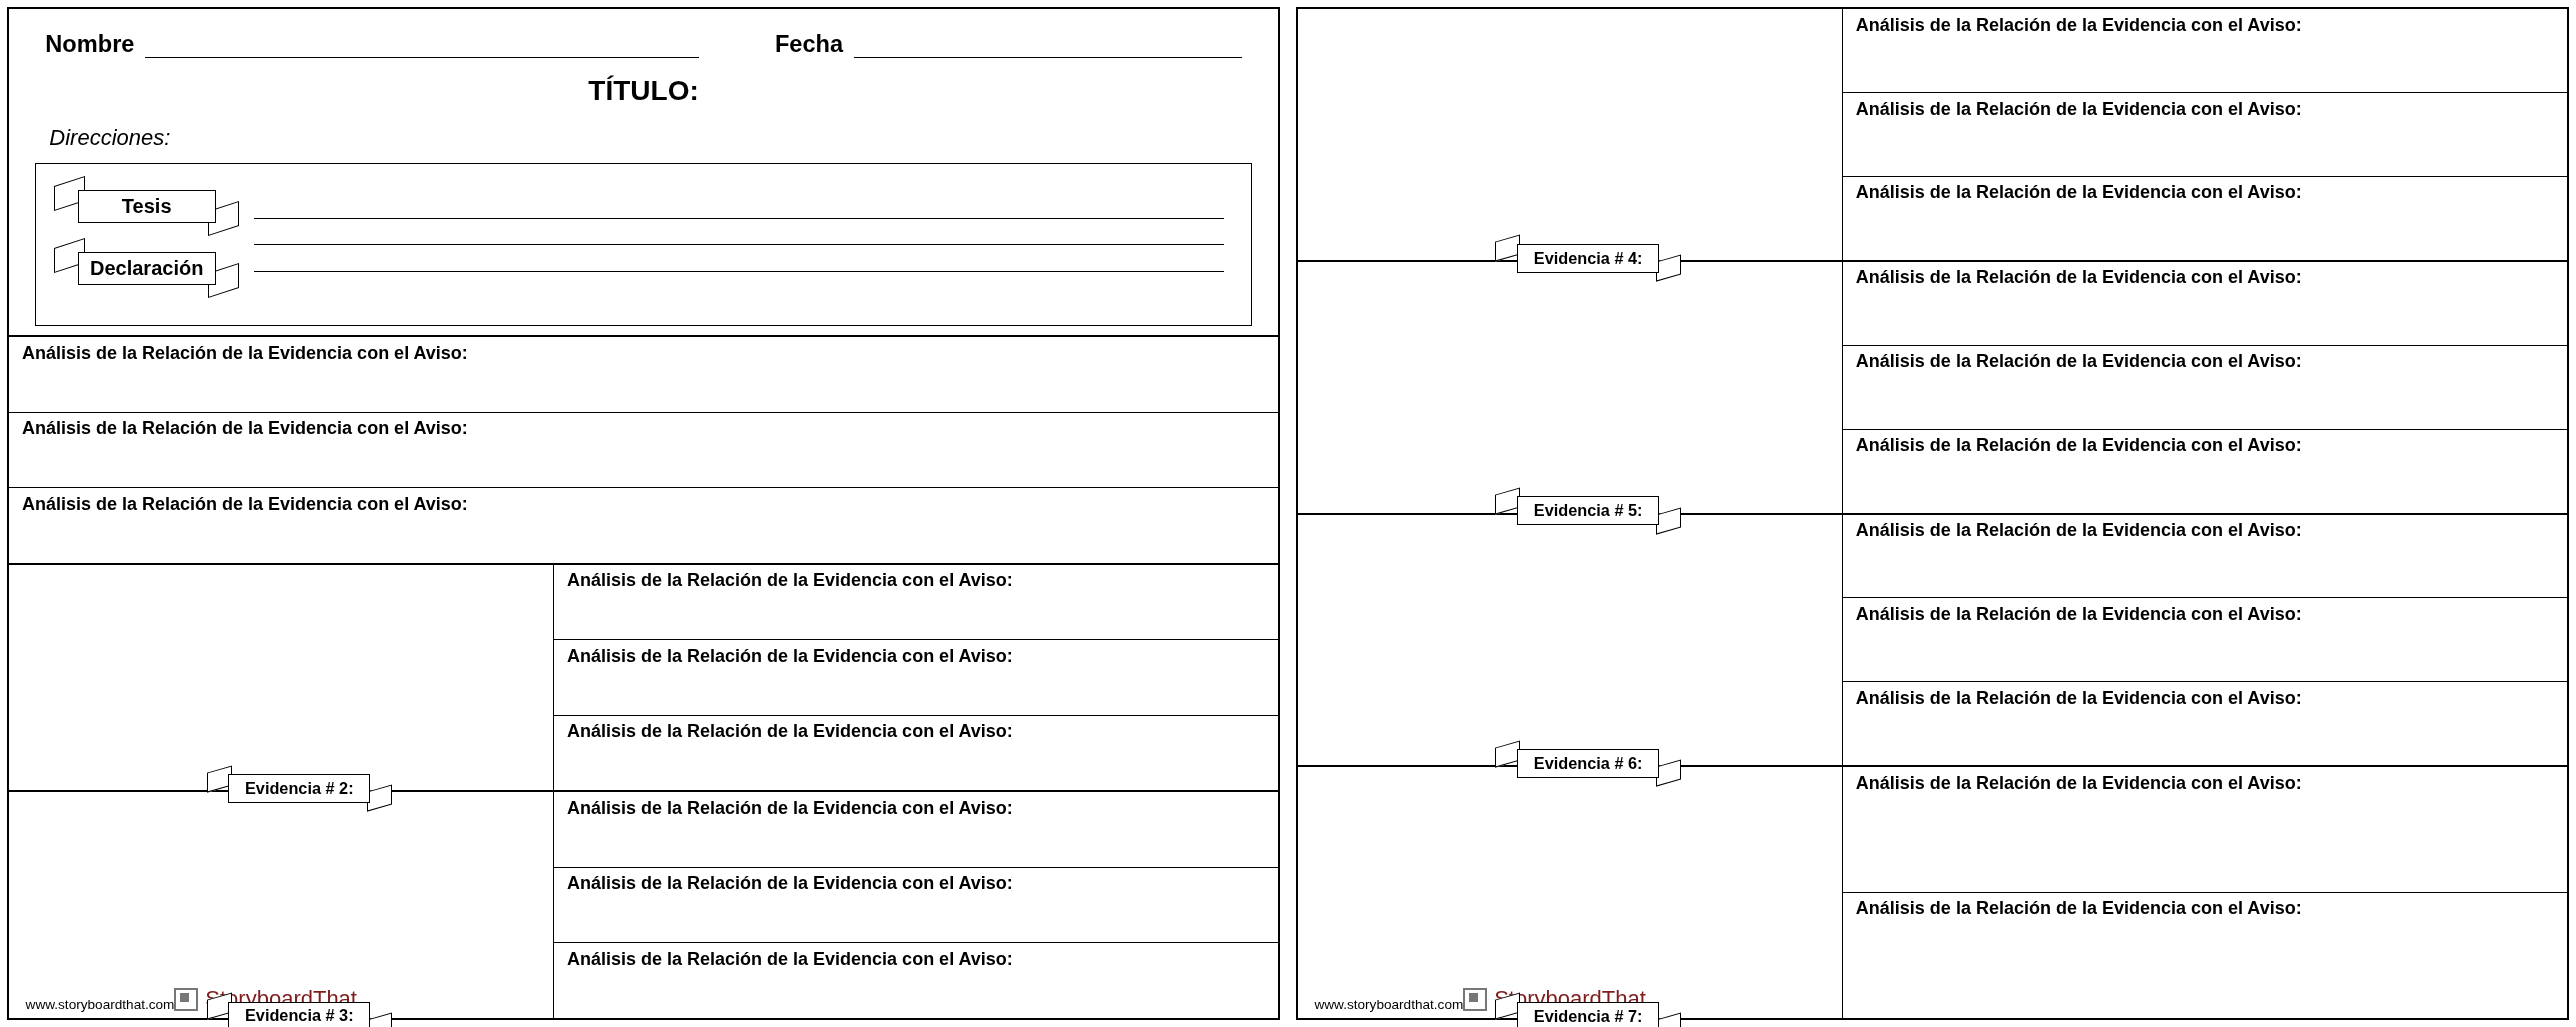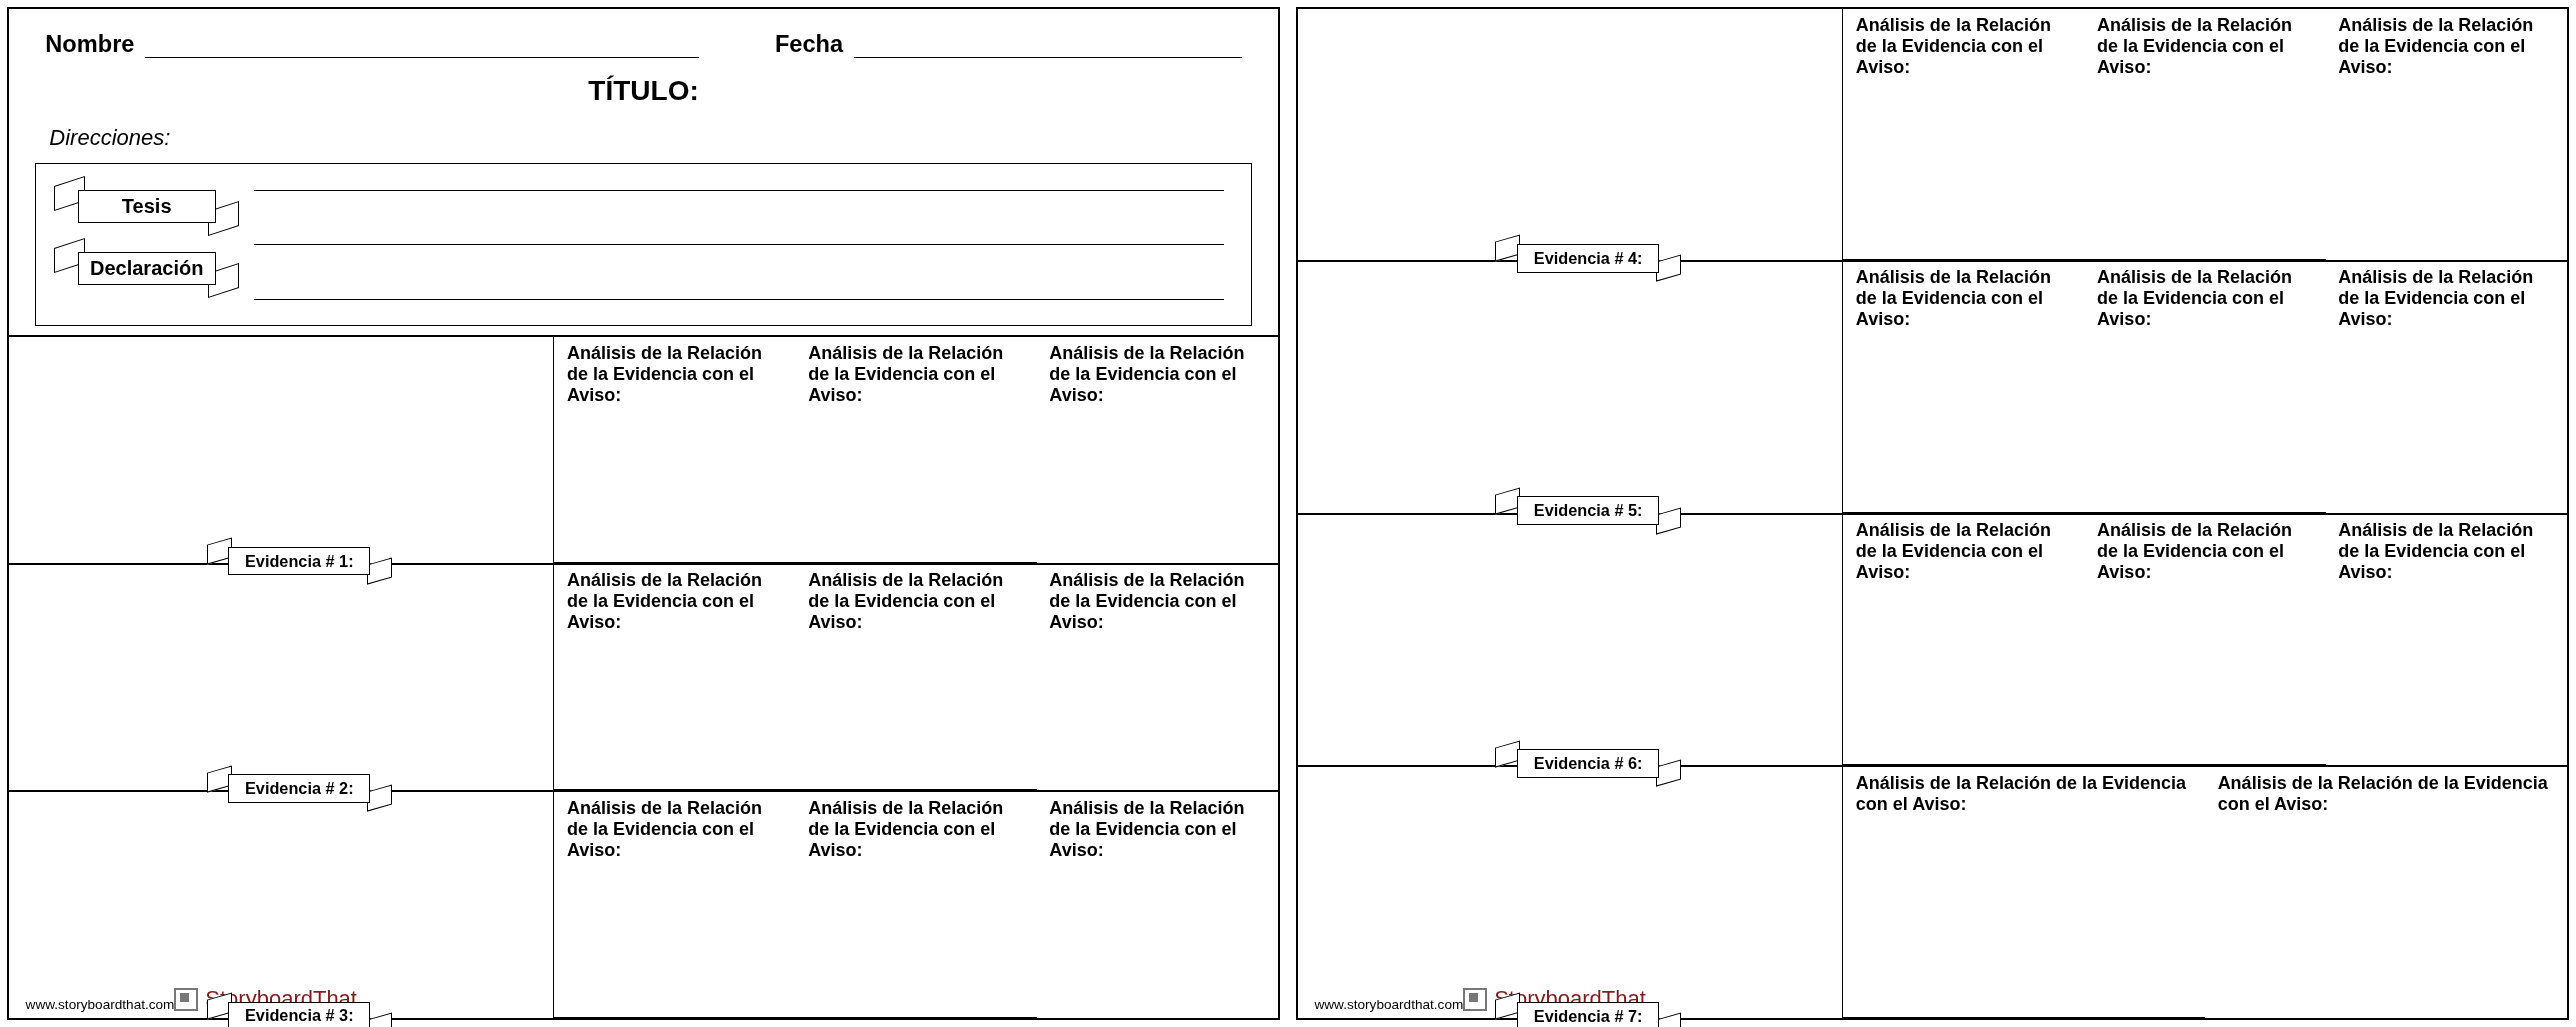--- a/index.html
+++ b/index.html
@@ -46,21 +46,21 @@
   }
   
   .thesis-box {
     margin: 0 25.4px 9px 25.4px;
     border: 1.8px solid #000;
     height: 163px;
     position: relative;
     padding: 25.4px 27px 25.4px 218px;
     display: flex;
     flex-direction: column;
-    justify-content: space-between;
+    justify-content: center;
     gap: 25.4px;
   }
   .thesis-box .tline { border-bottom: 1.8px solid #000; height: 0; }
   .banner-stack {
     position: absolute;
     left: 20px;
     top: 20px;
     width: 182px;
   }
   .banner {
@@ -109,20 +109,21 @@
   .ev-block:last-child { border-bottom: none; }
   .ev-left {
     width: 509px;
     border-right: 1.8px solid #000;
     position: relative;
     margin-left: 36px;
   }
   .ev-right {
     flex: 1;
     display: flex;
+    flex-direction: column;
   }
   .ana-row {
     flex: 1;
     border-bottom: 1.8px solid #000;
     padding: 5.4px 12.7px;
     font-size: 18px;
     font-weight: bold;
   }
   .ana-row:last-child { border-bottom: none; }
   
@@ -223,27 +224,20 @@
         <div class="tail br"></div>
       </div>
     </div>
     <div class="tline"></div>
     <div class="tline"></div>
     <div class="tline"></div>
   </div>
 
   <div class="ev-area" id="ev-area-1">
       <div class="ev-block">
-        <div class="ev-left">
-          <div class="ev-banner">
-            <div class="tail tl"></div>
-            <div class="rib">Evidencia # 1:</div>
-            <div class="tail br"></div>
-          </div>
-        </div>
         <div class="ev-right">
           <div class="ana-row">Análisis de la Relación de la Evidencia con el Aviso:</div>
           <div class="ana-row">Análisis de la Relación de la Evidencia con el Aviso:</div>
           <div class="ana-row">Análisis de la Relación de la Evidencia con el Aviso:</div>
         </div>
       </div>
       <div class="ev-block">
         <div class="ev-left">
           <div class="ev-banner">
             <div class="tail tl"></div>

